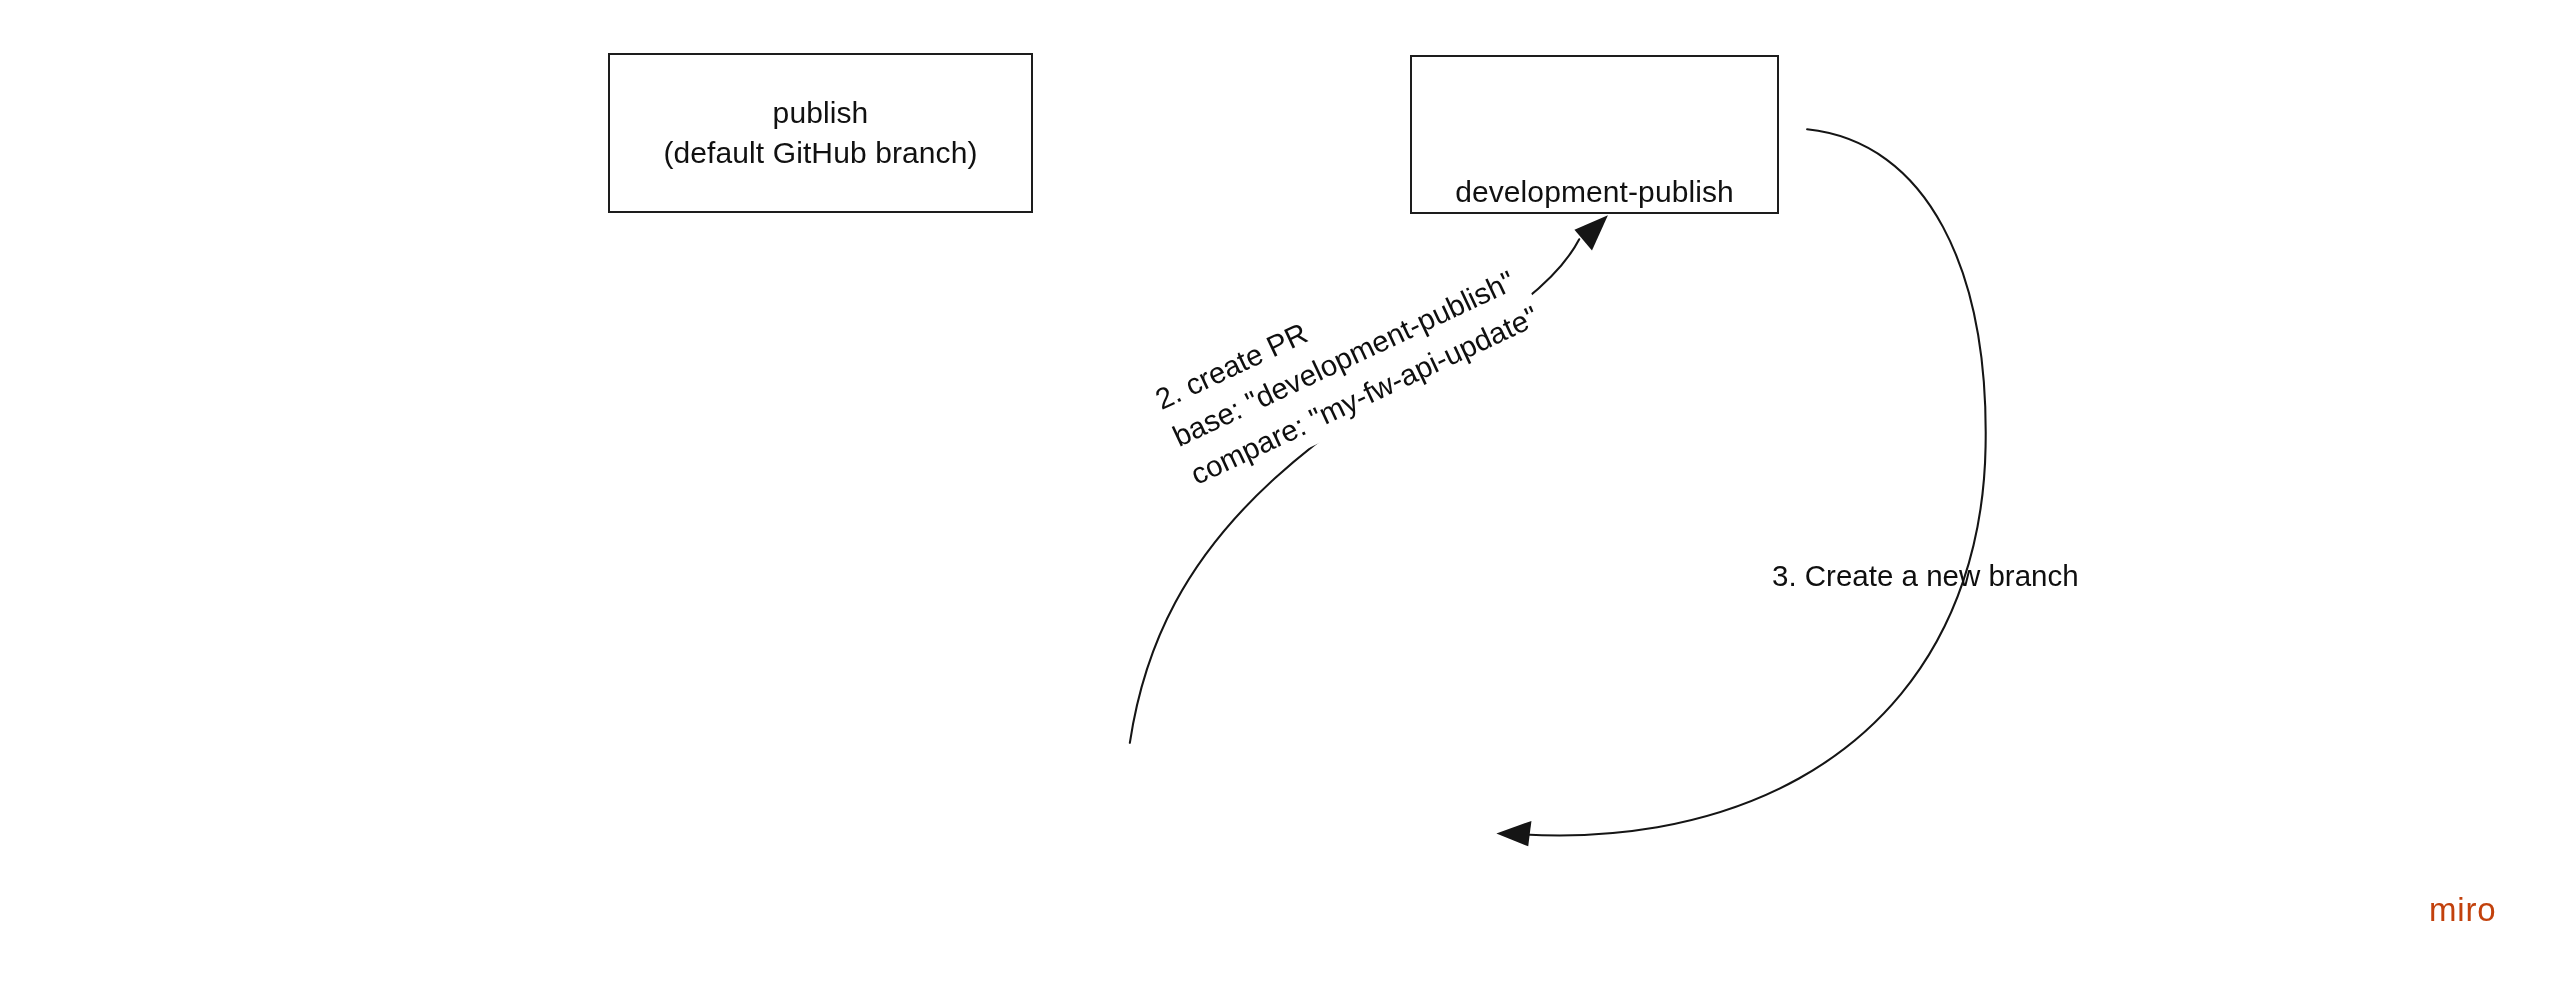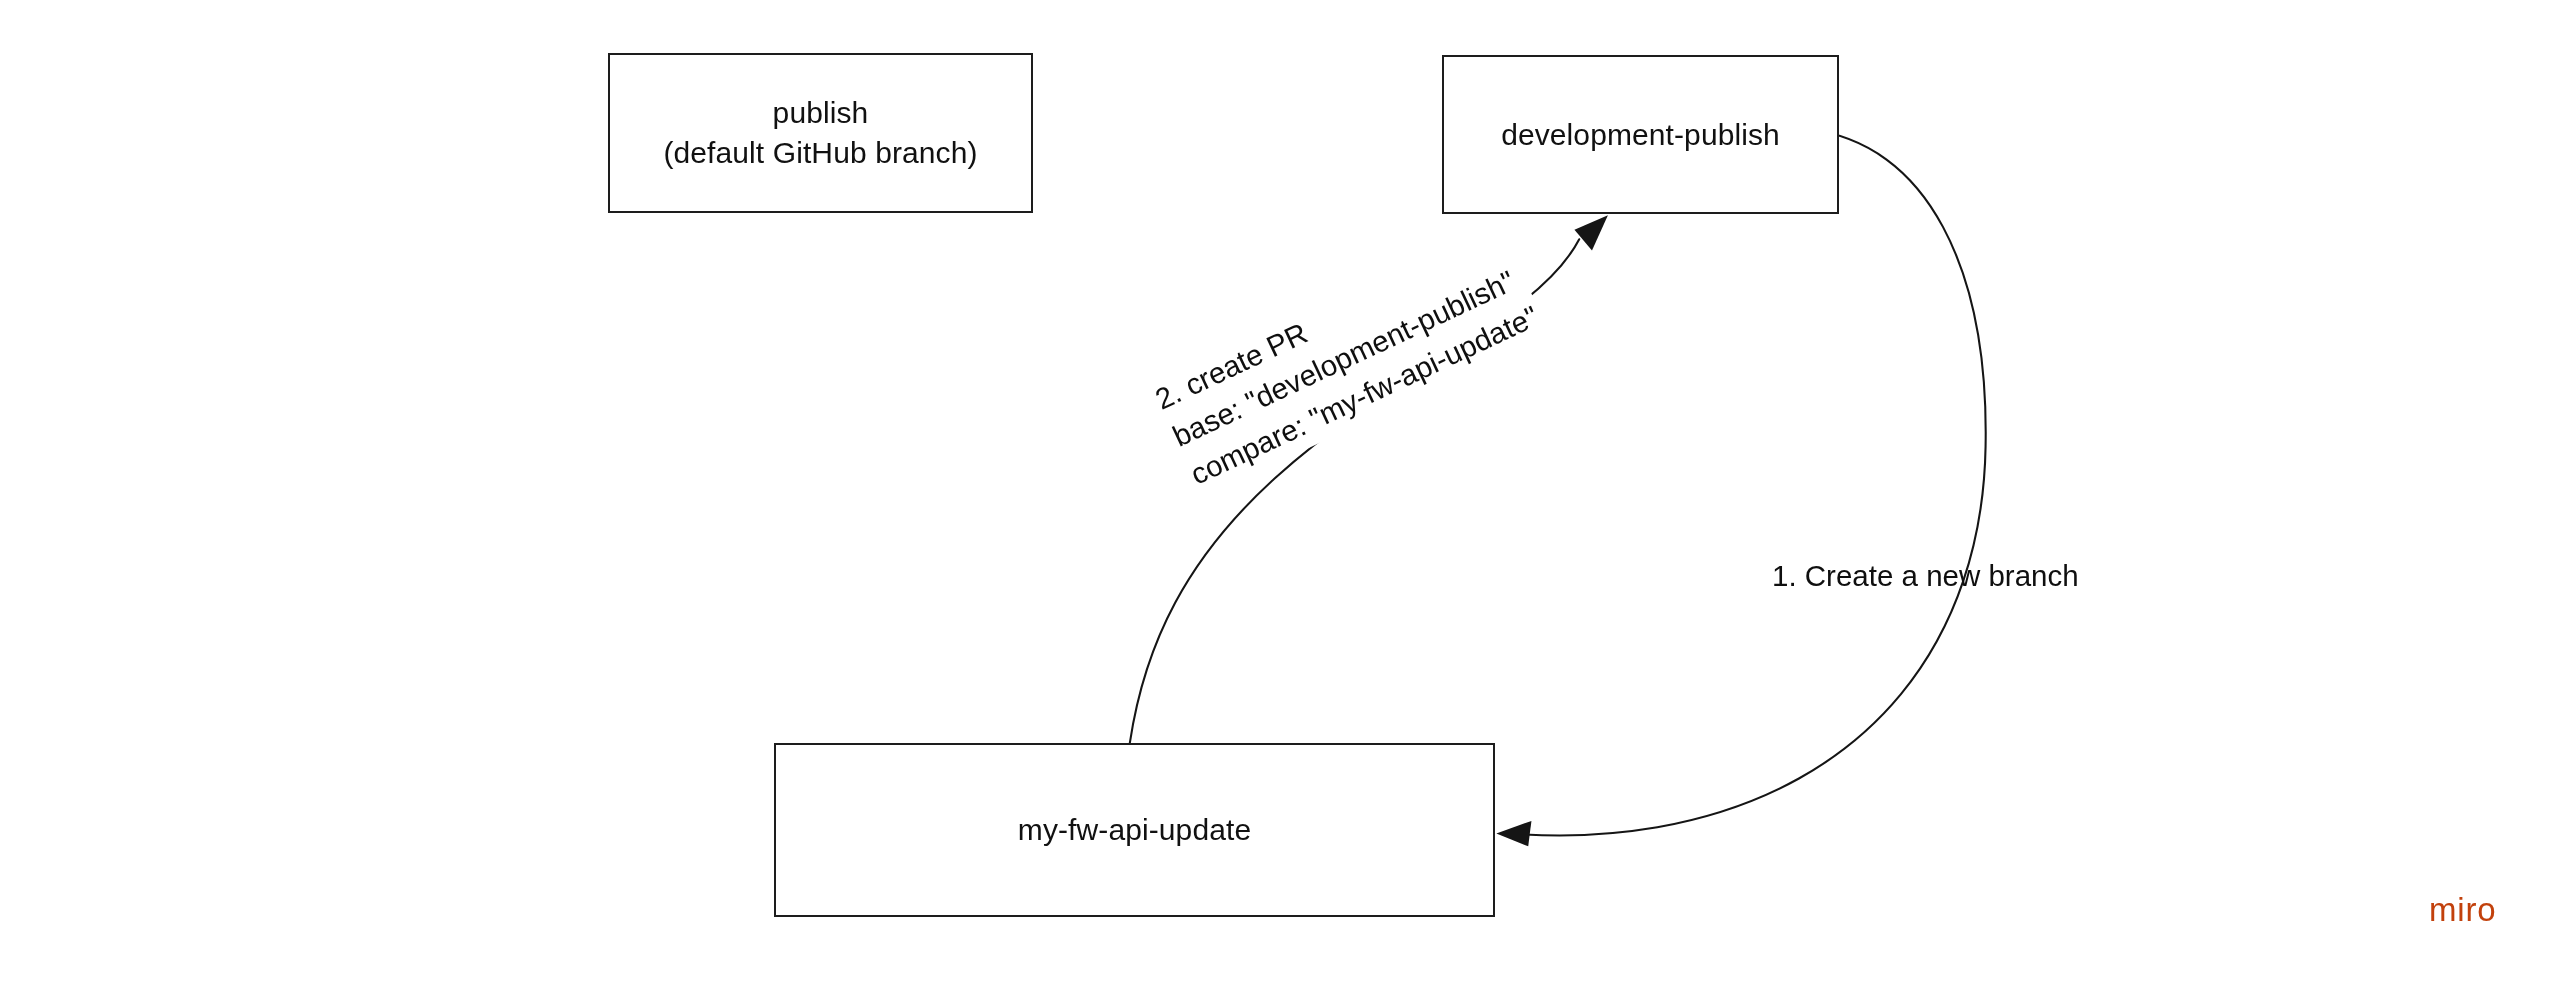--- a/index.html
+++ b/index.html
@@ -39,24 +39,25 @@
     white-space: pre-line;
     color: #111111;
   }
   #node-publish {
     left: 608px;
     top: 53px;
     width: 425px;
     height: 160px;
   }
   #node-development-publish {
-    left: 1442px;
+    left: 1410px;
     top: 55px;
-    width: 397px;
+    width: 369px;
     height: 159px;
+    align-items: flex-end;
   }
   #node-my-fw-api-update {
     left: 774px;
     top: 743px;
     width: 721px;
     height: 174px;
   }
   
   #connectors {
     position: absolute;
@@ -127,25 +128,22 @@
 
   <div class="node" id="node-publish">
     <span class="node-label">publish
 (default GitHub branch)</span>
   </div>
 
   <div class="node" id="node-development-publish">
     <span class="node-label">development-publish</span>
   </div>
 
-  <div class="node" id="node-my-fw-api-update">
-    <span class="node-label">my-fw-api-update</span>
-  </div>
 
-  <div class="edge-label" id="label-create-branch">1. Create a new branch</div>
+  <div class="edge-label" id="label-create-branch">3. Create a new branch</div>
 
   <div class="edge-label" id="label-create-pr">2. create PR
 base: "development-publish"
 compare: "my-fw-api-update"</div>
 
   <div id="watermark-miro">miro</div>
 
 </div>
 
 

